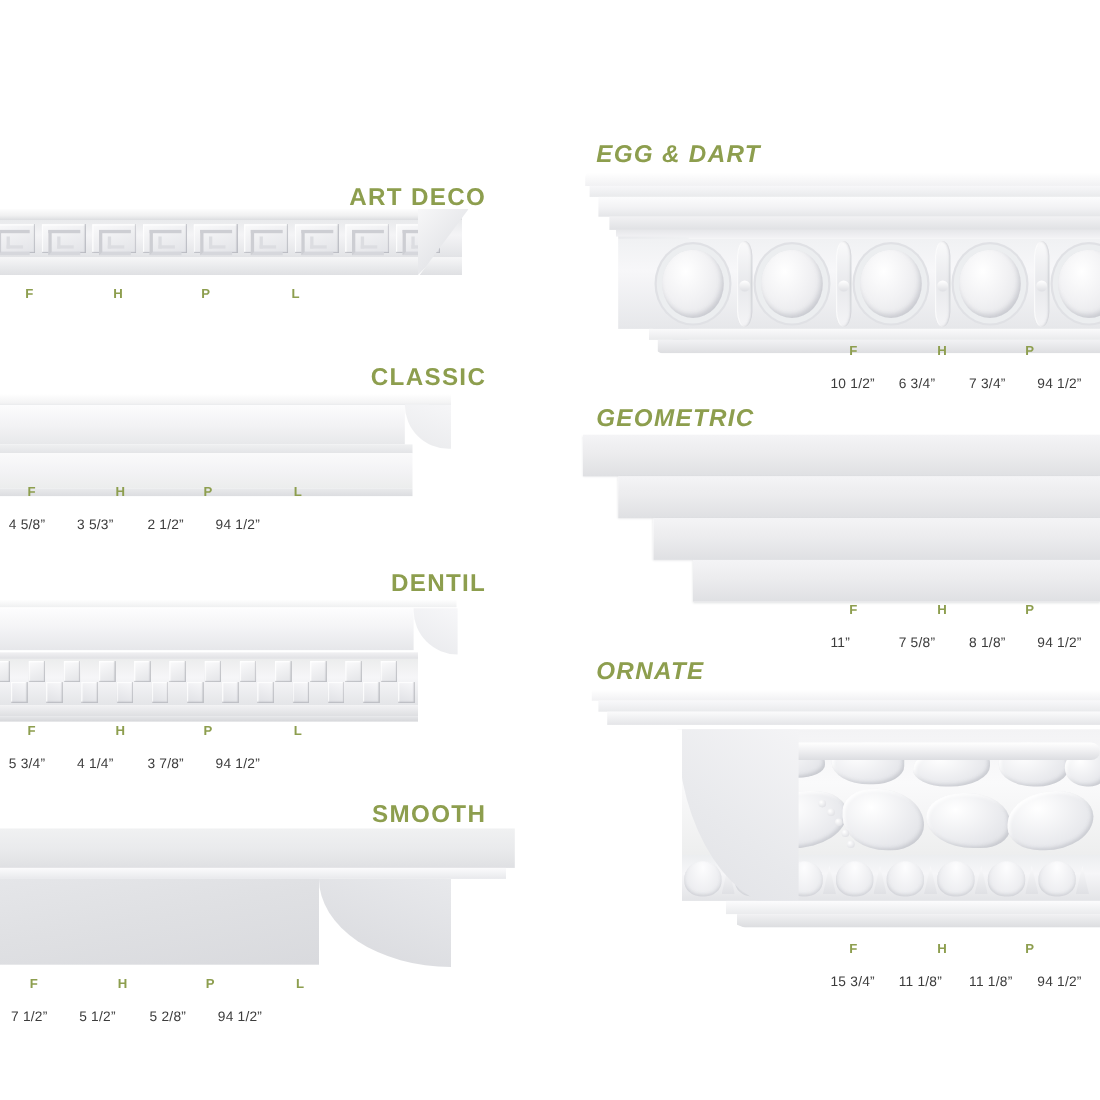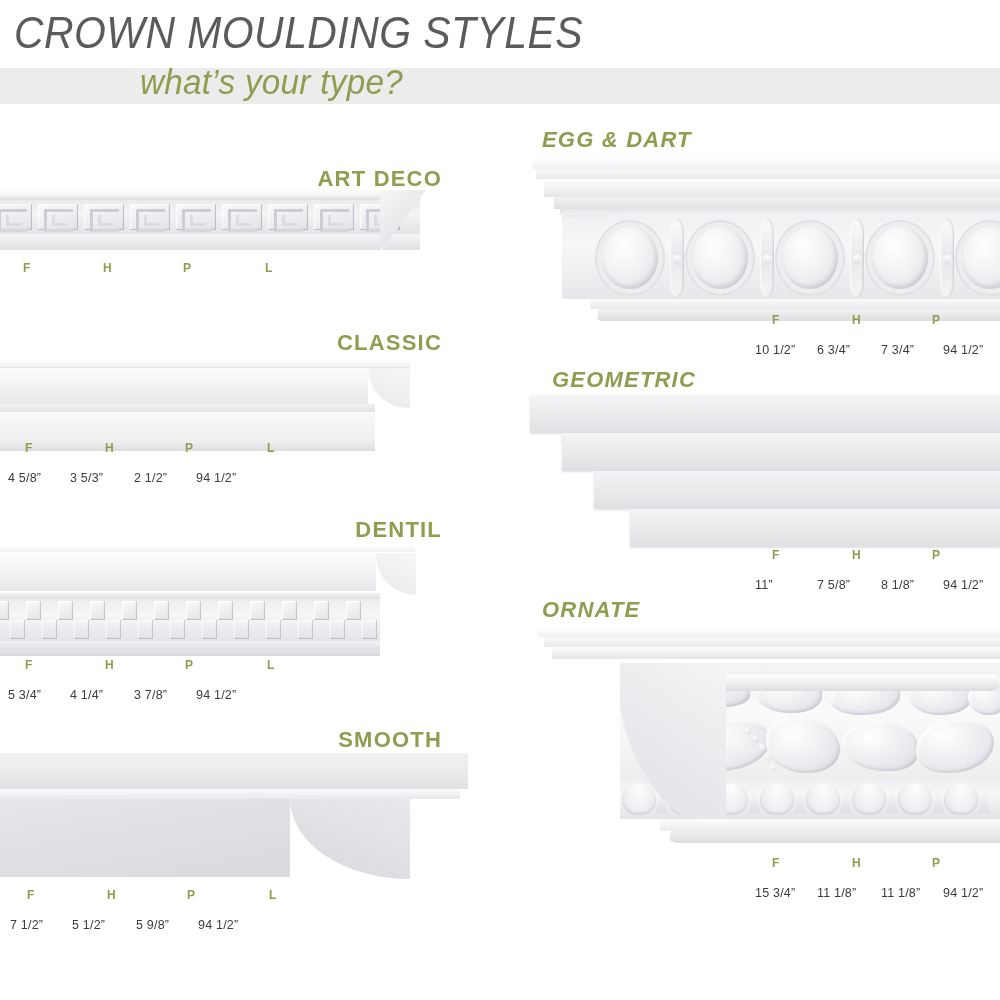--- a/index.html
+++ b/index.html
@@ -356,25 +356,20 @@
     font-size:24px;font-weight:700;color:#8d9e4e;letter-spacing:.6px;
     font-family:"Liberation Sans Narrow","Liberation Sans",sans-serif;
     transform:scaleX(.92);transform-origin:center;white-space:nowrap;
   }
 </style>
 </head>
 <body>
 
 <div class="page">
 
-  <div class="header">
-    <div class="header-band"></div>
-    <div class="title">CROWN MOULDING STYLES</div>
-    <div class="subtitle">what’s your type?</div>
-  </div>
 
   <div class="section" style="left:0;top:160px;width:450px;height:140px;">
     <div class="sec-title right" style="top:6px;right:8px;">ART DECO</div>
     <div class="moulding" style="left:0;top:30px;width:450px;height:70px;">
       <div class="ad-wrap">
         <div class="ad-top"></div>
         <div class="ad-band">
           <div class="ad-key" style="left:2px;"></div>
           <div class="ad-key" style="left:48px;"></div>
           <div class="ad-key" style="left:94px;"></div>
@@ -474,21 +469,21 @@
         <div class="sm-lip"></div>
         <div class="sm-cove"></div>
         <div class="sm-curve"></div>
       </div>
     </div>
     <div class="specs" style="left:10px;top:160px;">
       <div class="spec-row">
         <span class="spec-head spec-col c0">F</span><span class="spec-head spec-col c1">H</span><span class="spec-head spec-col c2">P</span><span class="spec-head spec-col c3">L</span>
       </div>
       <div class="spec-row" style="margin-top:9px;">
-        <span class="spec-val spec-col c0">7 1/2”</span><span class="spec-val spec-col c1">5 1/2”</span><span class="spec-val spec-col c2">5 9/8”</span><span class="spec-val spec-col c3">94 1/2”</span>
+        <span class="spec-val spec-col c0">7 1/2”</span><span class="spec-val spec-col c1">5 1/2”</span><span class="spec-val spec-col c2">5 2/8”</span><span class="spec-val spec-col c3">94 1/2”</span>
       </div>
     </div>
   </div>
 
   <div class="section" style="left:520px;top:125px;width:480px;height:240px;">
     <div class="sec-title left" style="top:2px;left:22px;">EGG &amp; DART</div>
     <div class="moulding" style="left:0;top:32px;width:480px;height:175px;">
       <div class="eg-wrap">
         <div class="eg-crownA"></div>
         <div class="eg-crownB"></div>
@@ -517,21 +512,21 @@
       <div class="spec-row">
         <span class="spec-head spec-col c0">F</span><span class="spec-head spec-col c1">H</span><span class="spec-head spec-col c2">P</span><span class="spec-head spec-col c3">L</span>
       </div>
       <div class="spec-row" style="margin-top:9px;">
         <span class="spec-val spec-col c0">10 1/2”</span><span class="spec-val spec-col c1">6 3/4”</span><span class="spec-val spec-col c2">7 3/4”</span><span class="spec-val spec-col c3">94 1/2”</span>
       </div>
     </div>
   </div>
 
   <div class="section" style="left:520px;top:365px;width:480px;height:235px;">
-    <div class="sec-title left" style="top:2px;left:32px;text-align:center;">GEOMETRIC</div>
+    <div class="sec-title left" style="top:2px;left:22px;text-align:center;">GEOMETRIC</div>
     <div class="moulding" style="left:0;top:30px;width:480px;height:155px;">
       <div class="gm-wrap">
         <div class="gm-step gm-s0"></div>
         <div class="gm-step gm-s1"></div>
         <div class="gm-step gm-s2"></div>
         <div class="gm-step gm-s3"></div>
       </div>
     </div>
     <div class="specs" style="left:235px;top:180px;">
       <div class="spec-row">

